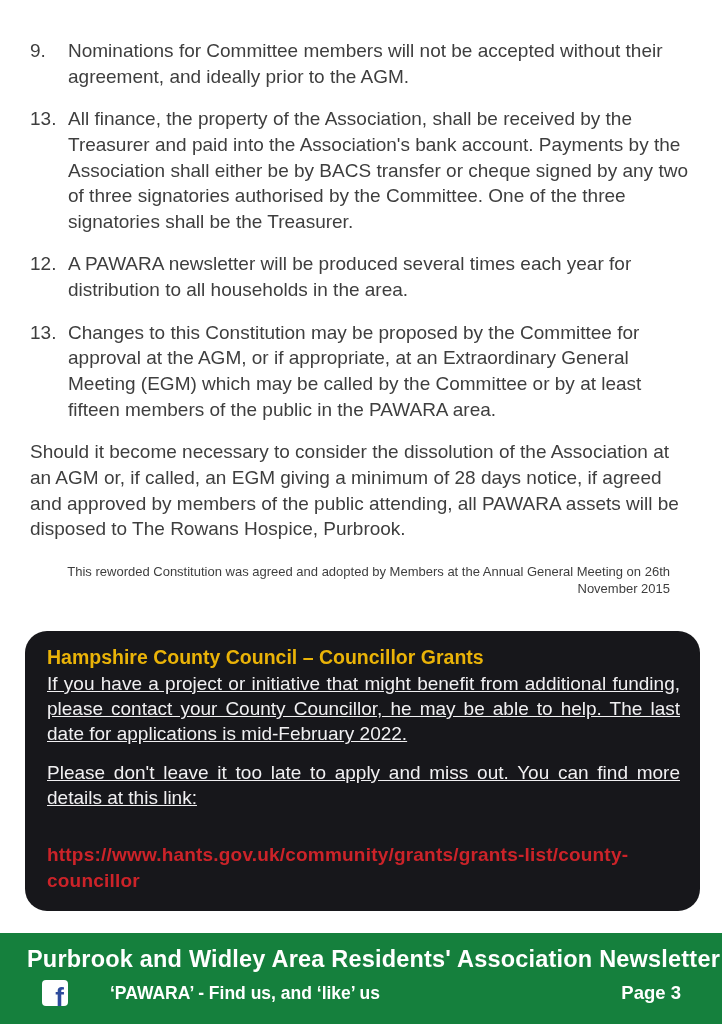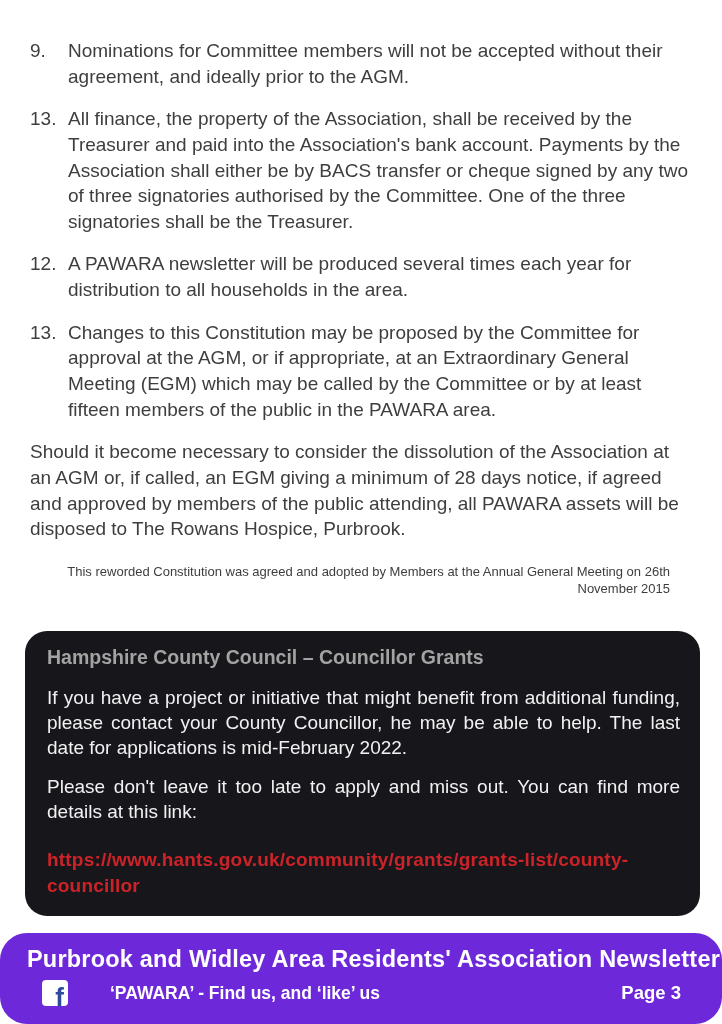--- a/index.html
+++ b/index.html
@@ -41,50 +41,49 @@
   .grant-box {
     margin: 33px -8px 0 -5px;
     background: #17171b;
     border-radius: 22px;
     padding: 14px 20px 18px 22px;
     color: #f1f0f2;
     font-size: 19px;
     line-height: 1.33;
   }
   .grant-heading {
-    color: #a3a3a3;
+    color: #eab308;
     font-weight: bold;
     font-size: 19.5px;
-    margin-bottom: 14px;
   }
   .grant-para {
     text-align: justify;
     margin-bottom: 13px;
+    text-decoration: underline;
   }
   .grant-para.last {
-    margin-bottom: 23px;
+    margin-bottom: 32px;
   }
   .grant-link {
     color: #cc2329;
     font-weight: bold;
     font-size: 19px;
     text-decoration: none;
     display: block;
     letter-spacing: 0.2px;
   }
   .footer {
     position: absolute;
     left: 0;
     bottom: 0;
     width: 722px;
     height: 91px;
-    background: #6d28d9;
+    background: #15803d;
     color: #ffffff;
     padding: 13px 27px 0 27px;
-    border-radius: 27px;
   }
   .footer-title {
     text-align: center;
     font-weight: bold;
     font-size: 23.5px;
     letter-spacing: 0.2px;
     white-space: nowrap;
   }
   .footer-row {
     display: flex;

